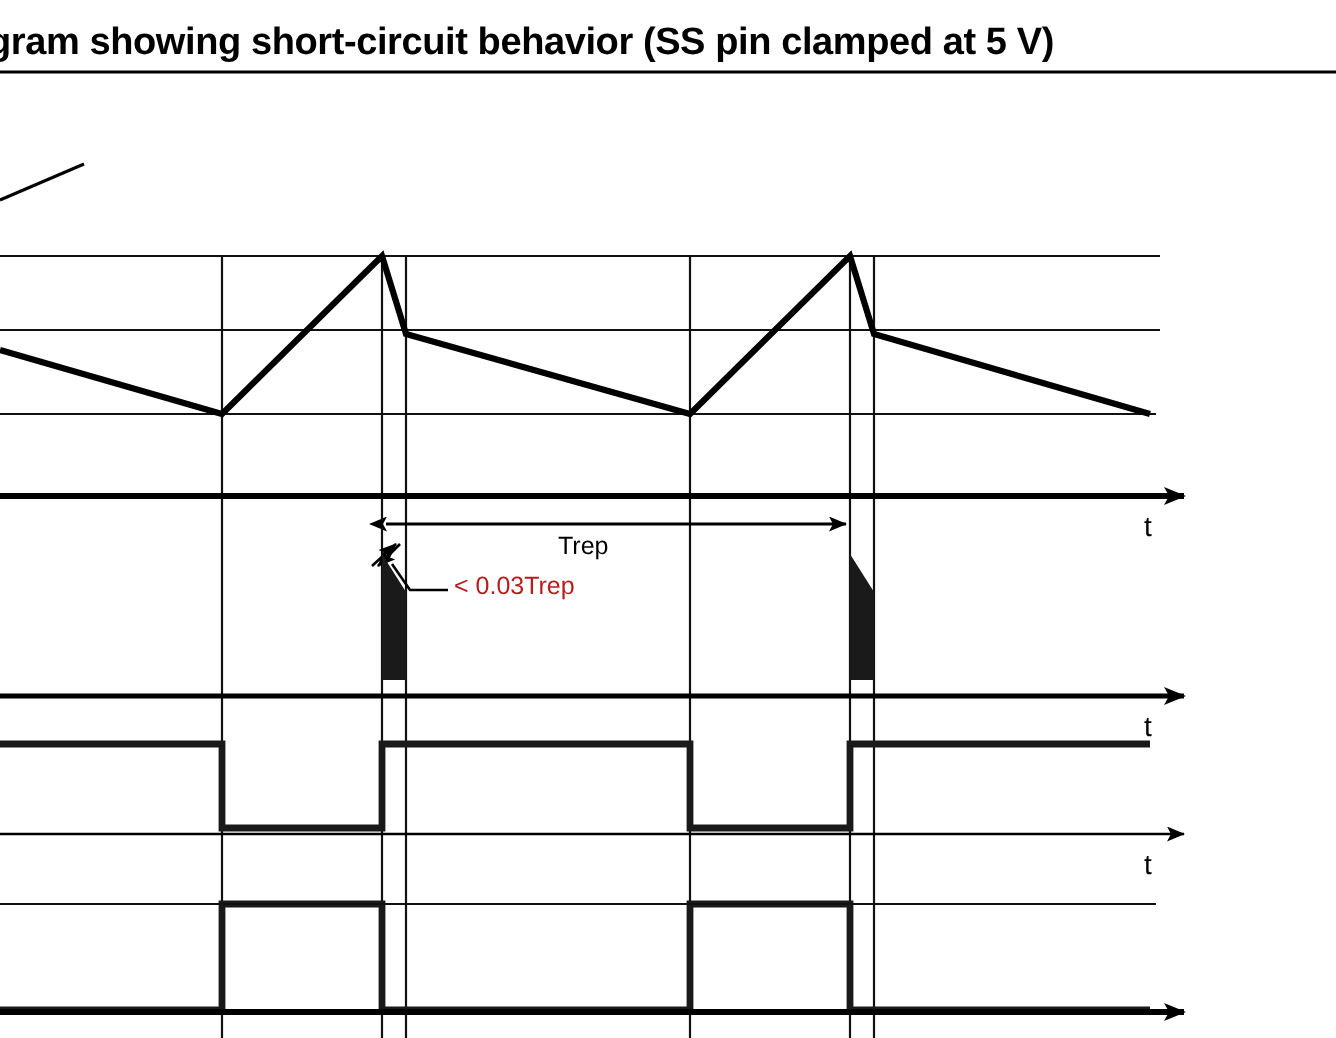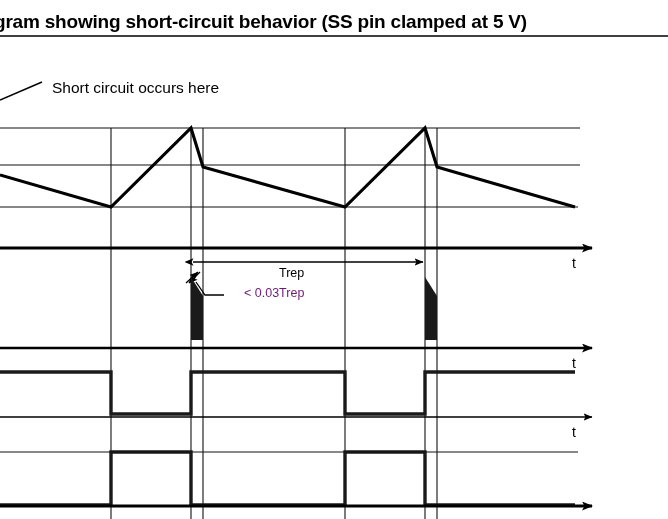--- a/index.html
+++ b/index.html
@@ -23,23 +23,23 @@
     font-size:15.5px;font-weight:normal;color:#000;white-space:nowrap;
   }
 
   .trep-label{
     position:absolute;left:279px;top:266px;
     font-family:"Liberation Sans", sans-serif;
     font-size:12.5px;color:#000;white-space:nowrap;
   }
 
   .small-label{
-    position:absolute;left:244px;top:286px;
+    position:absolute;left:227px;top:286px;
     font-family:"Liberation Sans", sans-serif;
-    font-size:12.5px;color:#701a75;white-space:nowrap;
+    font-size:12.5px;color:#b91c1c;white-space:nowrap;
   }
 
   .axis-t{
     position:absolute;
     font-family:"Liberation Sans", sans-serif;
     font-size:14px;color:#000;
   }
   .t1{left:572px;top:255px;}
   .t2{left:572px;top:355px;}
   .t3{left:572px;top:424px;}
@@ -101,21 +101,20 @@
 
     <line x1="0" y1="417" x2="592" y2="417" stroke="#000" stroke-width="1.3" marker-end="url(#ahs)"></line>
 
     <polyline points="0,505 111,505 111,452 191,452 191,505 345,505 345,452 425,452 425,505 575,505" fill="none" stroke="#1a1a1a" stroke-width="3.4" stroke-linejoin="miter"></polyline>
 
     <line x1="0" y1="506" x2="592" y2="506" stroke="#000" stroke-width="3" marker-end="url(#ah)"></line>
 
     <line x1="0" y1="452" x2="578" y2="452" stroke="#111" stroke-width="1"></line>
   </svg>
 
-  <div class="callout-label">Short circuit occurs here</div>
 
   <div class="trep-label">Trep</div>
 
   <div class="small-label">&lt; 0.03Trep</div>
 
   <div class="axis-t t1">t</div>
   <div class="axis-t t2">t</div>
   <div class="axis-t t3">t</div>
 
 </div>

